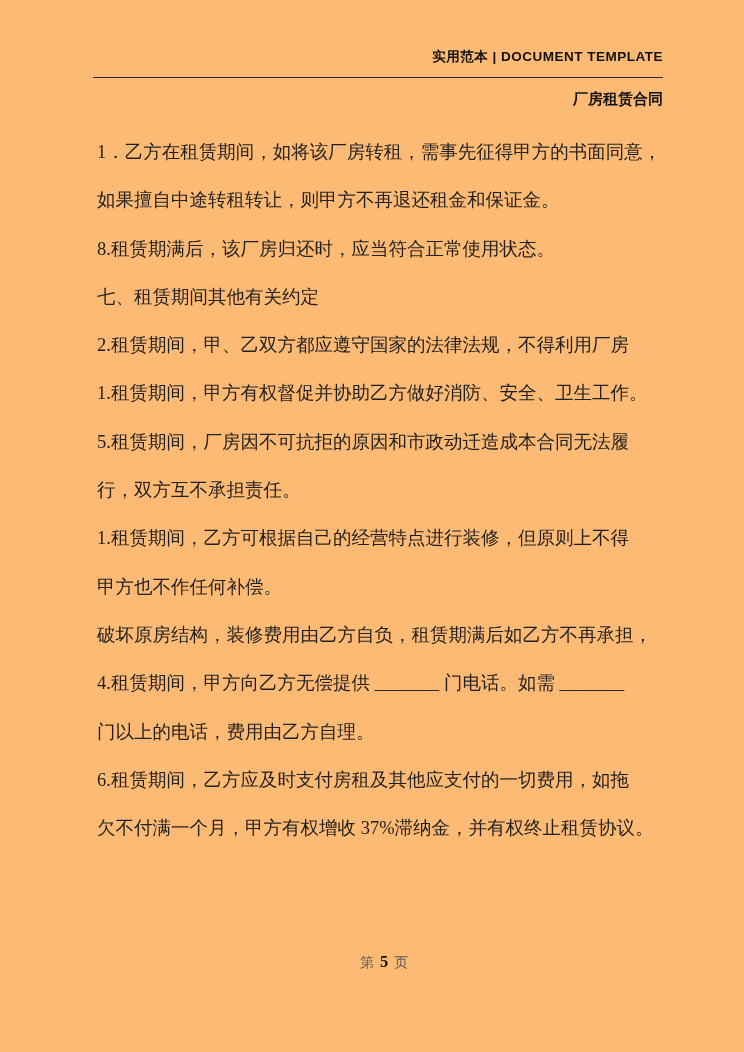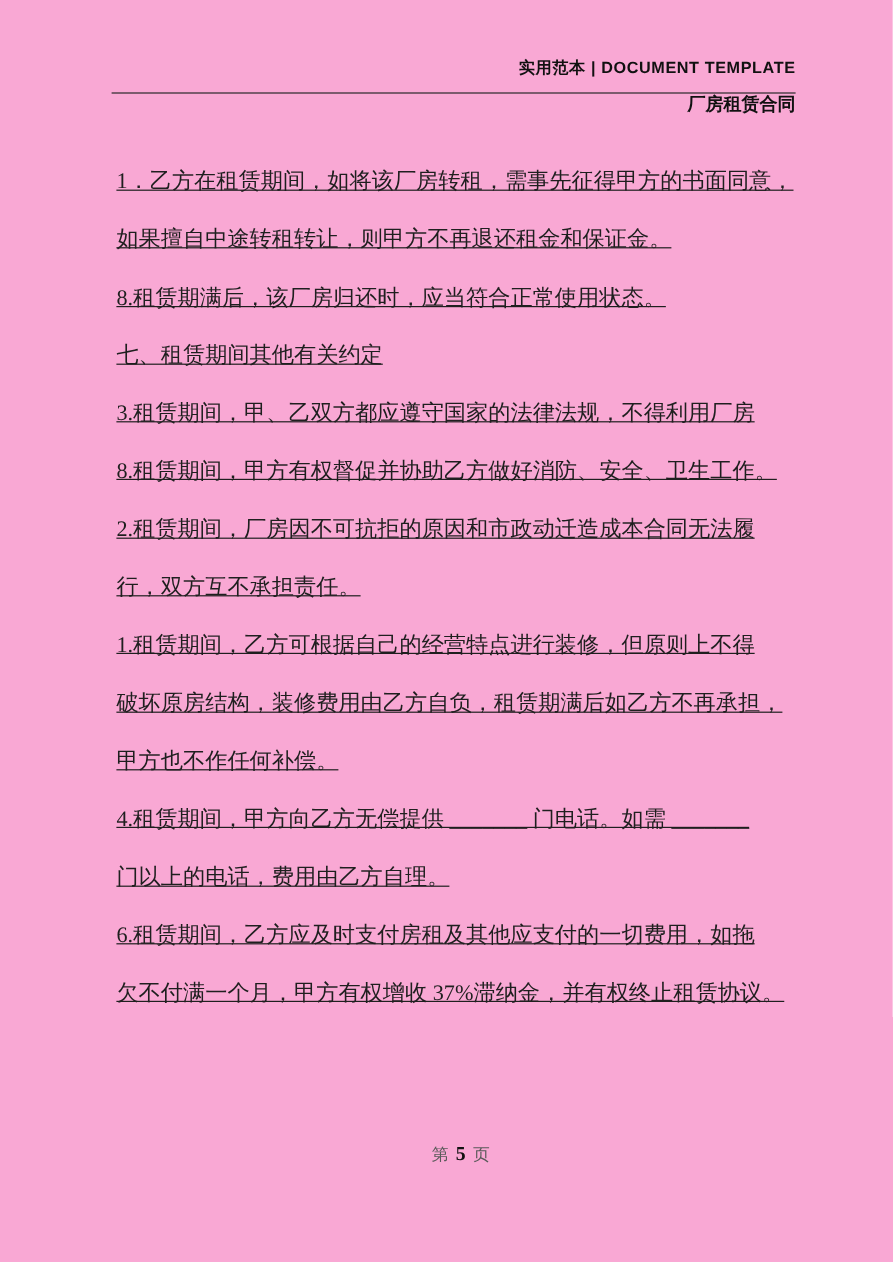--- a/index.html
+++ b/index.html
@@ -4,21 +4,21 @@
 <style>
   html, body {
     margin: 0;
     padding: 0;
     background: #ffffff;
   }
   .page {
     position: relative;
     width: 744px;
     height: 1052px;
-    background: #f9a8d4;
+    background: #fdba74;
     color: #1f1f1f;
     font-family: "Liberation Serif", "DejaVu Serif", serif;
     overflow: hidden;
   }
   .header {
     position: absolute;
     top: 48px;
     left: 93px;
     width: 570px;
   }
@@ -33,36 +33,35 @@
   }
   .rule {
     margin-top: 11px;
     border-top: 1.5px solid #2a2a2a;
     height: 0;
   }
   .doc-title {
     text-align: right;
     font-weight: bold;
     font-size: 15px;
-    margin-top: 0;
+    margin-top: 12px;
     color: #111111;
     white-space: nowrap;
   }
   .body-text {
     position: absolute;
     top: 128px;
     left: 97px;
     width: 566px;
     font-size: 18.5px;
     line-height: 48.3px;
     color: #1f1f1f;
   }
   .body-line {
     white-space: nowrap;
-    text-decoration: underline;
   }
   .footer {
     position: absolute;
     top: 952px;
     left: 12px;
     width: 744px;
     text-align: center;
     font-size: 14px;
     color: #5a5a5a;
   }
@@ -82,27 +81,27 @@
     <div class="brand">实用范本 | DOCUMENT TEMPLATE</div>
     <div class="rule"></div>
     <div class="doc-title">厂房租赁合同</div>
   </div>
 
   <div class="body-text">
     <div class="body-line">1．乙方在租赁期间，如将该厂房转租，需事先征得甲方的书面同意，</div>
     <div class="body-line">如果擅自中途转租转让，则甲方不再退还租金和保证金。</div>
     <div class="body-line">8.租赁期满后，该厂房归还时，应当符合正常使用状态。</div>
     <div class="body-line">七、租赁期间其他有关约定</div>
-    <div class="body-line">3.租赁期间，甲、乙双方都应遵守国家的法律法规，不得利用厂房</div>
-    <div class="body-line">8.租赁期间，甲方有权督促并协助乙方做好消防、安全、卫生工作。</div>
-    <div class="body-line">2.租赁期间，厂房因不可抗拒的原因和市政动迁造成本合同无法履</div>
+    <div class="body-line">2.租赁期间，甲、乙双方都应遵守国家的法律法规，不得利用厂房</div>
+    <div class="body-line">1.租赁期间，甲方有权督促并协助乙方做好消防、安全、卫生工作。</div>
+    <div class="body-line">5.租赁期间，厂房因不可抗拒的原因和市政动迁造成本合同无法履</div>
     <div class="body-line">行，双方互不承担责任。</div>
     <div class="body-line">1.租赁期间，乙方可根据自己的经营特点进行装修，但原则上不得</div>
+    <div class="body-line">甲方也不作任何补偿。</div>
     <div class="body-line">破坏原房结构，装修费用由乙方自负，租赁期满后如乙方不再承担，</div>
-    <div class="body-line">甲方也不作任何补偿。</div>
     <div class="body-line">4.租赁期间，甲方向乙方无偿提供 _______ 门电话。如需 _______</div>
     <div class="body-line">门以上的电话，费用由乙方自理。</div>
     <div class="body-line">6.租赁期间，乙方应及时支付房租及其他应支付的一切费用，如拖</div>
     <div class="body-line">欠不付满一个月，甲方有权增收 37%滞纳金，并有权终止租赁协议。</div>
   </div>
 
   <div class="footer">
     <span>第</span><span class="num">5</span><span>页</span>
   </div>
 

